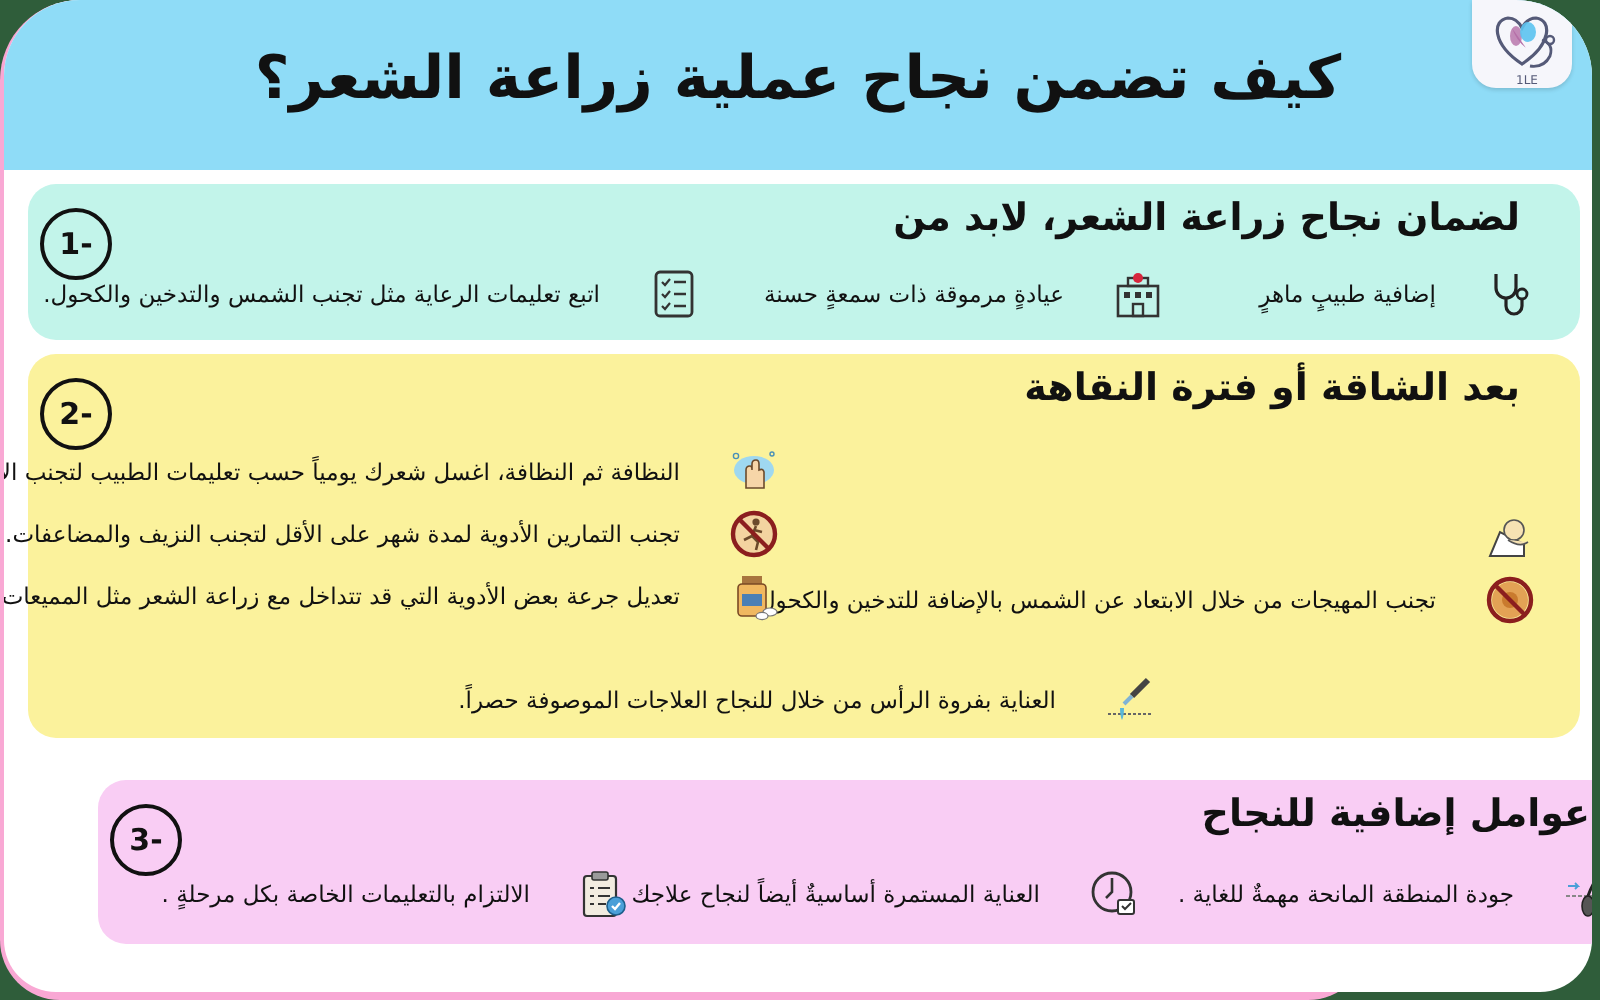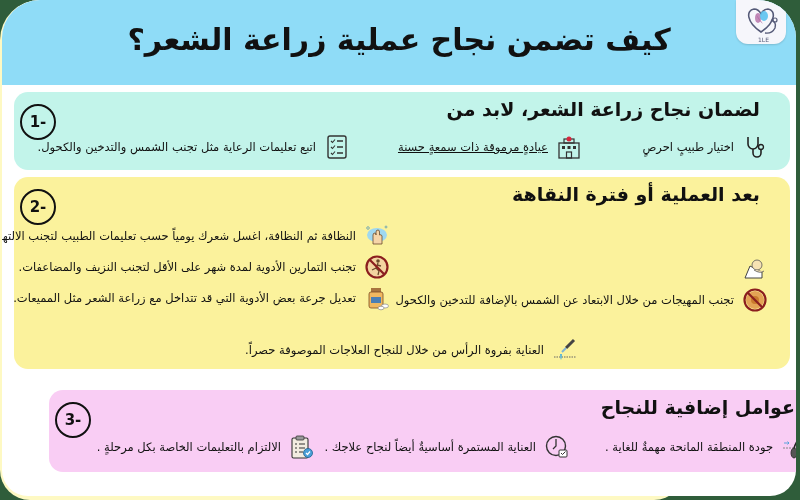--- a/index.html
+++ b/index.html
@@ -1,21 +1,21 @@
 <!DOCTYPE html>
 <html><head>
 <meta charset="utf-8">
 <style>
   * { box-sizing: border-box; margin: 0; padding: 0; }
   html, body { width: 800px; height: 500px; overflow: hidden; background: #2f5d3a; }
   body { font-family: "DejaVu Sans", "Liberation Sans", sans-serif; position: relative; }
 
   .frame {
     position: absolute; left: 0; top: 0; width: 684px; height: 500px;
-    background: #fef9c3;
+    background: #f9a8d4;
     border-radius: 40px 40px 30px 30px;
   }
   .page {
     position: absolute; left: 2px; top: 0; width: 794px; height: 496px;
     background: #ffffff;
     border-radius: 38px 38px 26px 26px;
     overflow: hidden;
   }
   .header {
     position: absolute; left: 0; top: 0; width: 794px; height: 85px;
@@ -49,21 +49,21 @@
   .num-badge {
     position: absolute; left: 6px; top: 12px;
     width: 36px; height: 36px; border-radius: 50%;
     border: 2px solid #111; background: transparent;
     display: flex; align-items: center; justify-content: center;
     direction: ltr;
     font-weight: bold; font-size: 15px; color: #111;
   }
 
   .item {
-    position: absolute; display: flex; align-items: center; gap: 8px;
+    position: absolute; display: flex; align-items: center; gap: 24px;
     direction: rtl; white-space: nowrap;
     font-size: 11.5px; color: #111;
   }
   .icon {
     width: 26px; height: 26px; flex: none;
     display: flex; align-items: center; justify-content: center;
   }
   .icon svg { width: 26px; height: 26px; }
 </style>
 </head>
@@ -94,24 +94,24 @@
         </div>
 
     <div class="item" style="right:22px; top:42px;">
       <span class="icon">
         <svg viewBox="0 0 26 26">
               <path d="M6 3 v7 a5 5 0 0 0 10 0 v-7" fill="none" stroke="#222" stroke-width="1.6"></path>
               <path d="M11 15 v4 a4 4 0 0 0 8 0 v-4" fill="none" stroke="#222" stroke-width="1.6"></path>
               <circle cx="19" cy="13" r="2.5" fill="none" stroke="#222" stroke-width="1.4"></circle>
             </svg>
       </span>
-      <span>اختيار طبيبٍ احرصٍ</span>
-    </div>
-
-    <div class="item" style="right:208px; top:42px;text-decoration:underline;">
+      <span>إضافية طبيبٍ ماهرٍ</span>
+    </div>
+
+    <div class="item" style="right:208px; top:42px;">
       <span class="icon">
         <svg viewBox="0 0 26 26">
               <rect x="3" y="9" width="20" height="15" fill="none" stroke="#333" stroke-width="1.3"></rect>
               <rect x="8" y="5" width="10" height="4" fill="none" stroke="#333" stroke-width="1.2"></rect>
               <circle cx="13" cy="5" r="2.5" fill="#d7263d"></circle>
               <rect x="6" y="12" width="3" height="3" fill="#333"></rect>
               <rect x="11.5" y="12" width="3" height="3" fill="#333"></rect>
               <rect x="17" y="12" width="3" height="3" fill="#333"></rect>
               <rect x="10.5" y="18" width="5" height="6" fill="none" stroke="#333" stroke-width="1.2"></rect>
             </svg>
@@ -125,21 +125,21 @@
               <rect x="4" y="2" width="18" height="22" rx="2" fill="none" stroke="#333" stroke-width="1.4"></rect>
               <path d="M7 7 l1.5 1.5 l2.5 -3 M7 13 l1.5 1.5 l2.5 -3 M7 19 l1.5 1.5 l2.5 -3" fill="none" stroke="#333" stroke-width="1.1"></path>
               <path d="M13 7 h6 M13 13 h6 M13 19 h6" stroke="#333" stroke-width="1.3"></path>
             </svg>
       </span>
       <span>اتبع تعليمات الرعاية مثل تجنب الشمس والتدخين والكحول.</span>
     </div>
   </div>
 
   <div class="card card2">
-    <div class="card-title">بعد العملية أو فترة النقاهة</div>
+    <div class="card-title">بعد الشاقة أو فترة النقاهة</div>
     <div class="num-badge">
           <span>2-</span>
         </div>
 
 
     <div class="item" style="right:22px; top:79px;">
       <span class="icon">
         <svg viewBox="0 0 26 26">
               <path d="M3 22 L20 22 L20 16 L8 10 Z" fill="#fff" stroke="#444" stroke-width="1"></path>
               <circle cx="15" cy="9" r="5" fill="#f6e2b3" stroke="#555" stroke-width="0.8"></circle>

